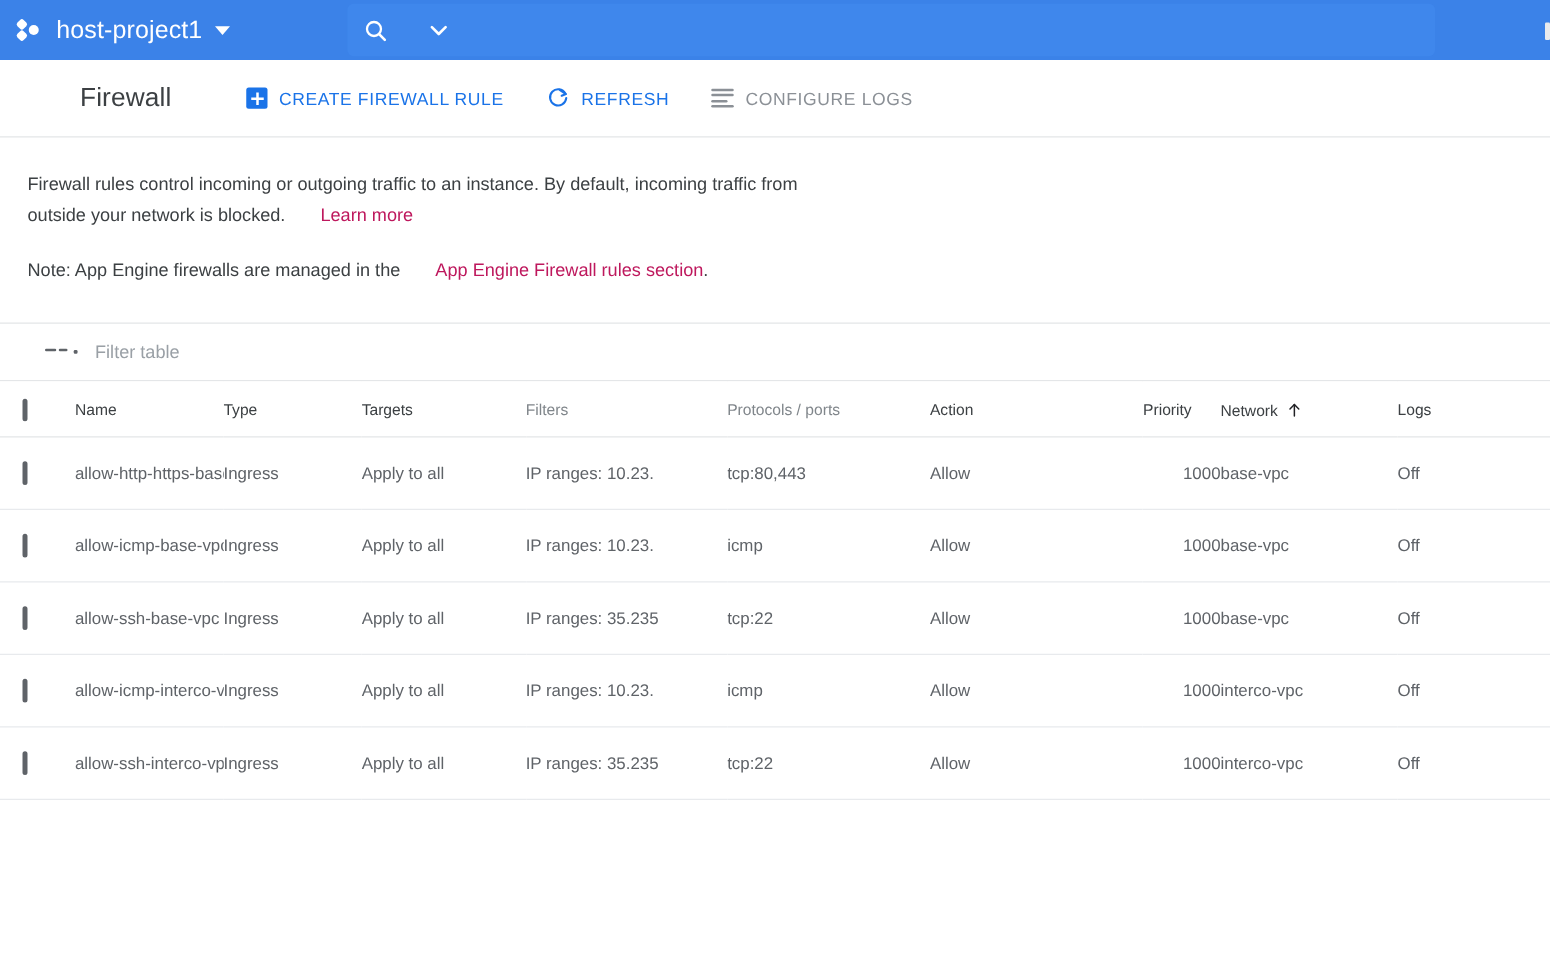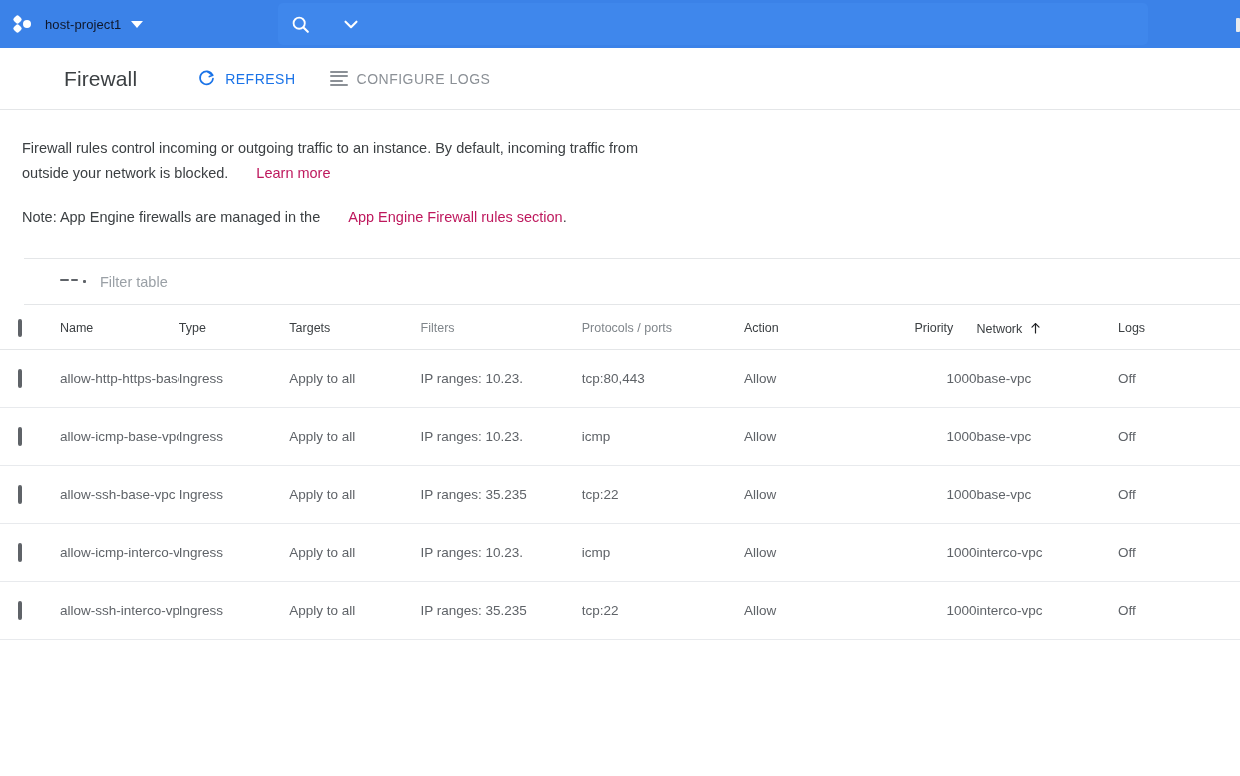--- a/index.html
+++ b/index.html
@@ -37,22 +37,22 @@
   .gcp-logo i {
     position: absolute;
     background: #fff;
     border-radius: 2px;
     display: block;
   }
   .gcp-logo i.d1 { width: 7px; height: 7px; left: 0px;  top: 1px;  transform: rotate(45deg); border-radius:2px; }
   .gcp-logo i.d2 { width: 7px; height: 7px; left: 0px;  top: 10px; transform: rotate(45deg); border-radius:2px; }
   .gcp-logo i.d3 { width: 8px; height: 8px; left: 9px;  top: 5px;  border-radius: 50%; }
   .project-name {
-    color: #0f172a;
-    font-size: 13px;
+    color: #ffffff;
+    font-size: 20px;
     letter-spacing: .1px;
     white-space: nowrap;
   }
   .chip-caret {
     margin-left: 10px;
     width: 0; height: 0;
     border-left: 6px solid transparent;
     border-right: 6px solid transparent;
     border-top: 7px solid #fff;
   }
@@ -193,21 +193,20 @@
   
   .filterbar {
     margin-top: 28px;
     height: 47px;
     border-top: 1px solid #e4e6e8;
     border-bottom: 1px solid #e4e6e8;
     display: flex;
     align-items: center;
     padding-left: 36px;
     background: #fff;
-    margin-left: 24px;
   }
   .filter-icon { width: 26px; display:flex; align-items:center; cursor:pointer; }
   .filter-icon span {
     display: block; height: 2.2px; background: #5f6368; border-radius: 1px;
     margin-bottom: 3px;
   }
   .filter-icon span:nth-child(1) { width: 16px; }
   .filter-icon span:nth-child(2) { width: 11px; margin-left: 2.5px; }
   .filter-icon span:nth-child(3) { width: 6px;  margin-left: 5px; margin-bottom: 0; }
   .filter-input {
@@ -316,20 +315,26 @@
       </svg>
     </span>
   </div>
 
   <div class="edge-sliver"></div>
 </div>
 
 <div class="toolbar">
   <div class="page-title">Firewall</div>
 
+  <button class="tb-btn primary">
+    <span class="tb-ico">
+      <span class="plus-box"></span>
+    </span>
+    <span class="tb-label">CREATE FIREWALL RULE</span>
+  </button>
 
   <button class="tb-btn primary">
     <span class="tb-ico">
       <svg width="19" height="19" viewBox="0 0 24 24">
         <path d="M19.3 7.4A8.2 8.2 0 1 0 20.2 12" fill="none" stroke="#1a73e8" stroke-width="2.1" stroke-linecap="round"></path>
         <polyline points="13.6,3.6 19.9,7.9 15.6,9.6" fill="none" stroke="#1a73e8" stroke-width="2.1" stroke-linecap="round" stroke-linejoin="round"></polyline>
       </svg>
     </span>
     <span class="tb-label">REFRESH</span>
   </button>

